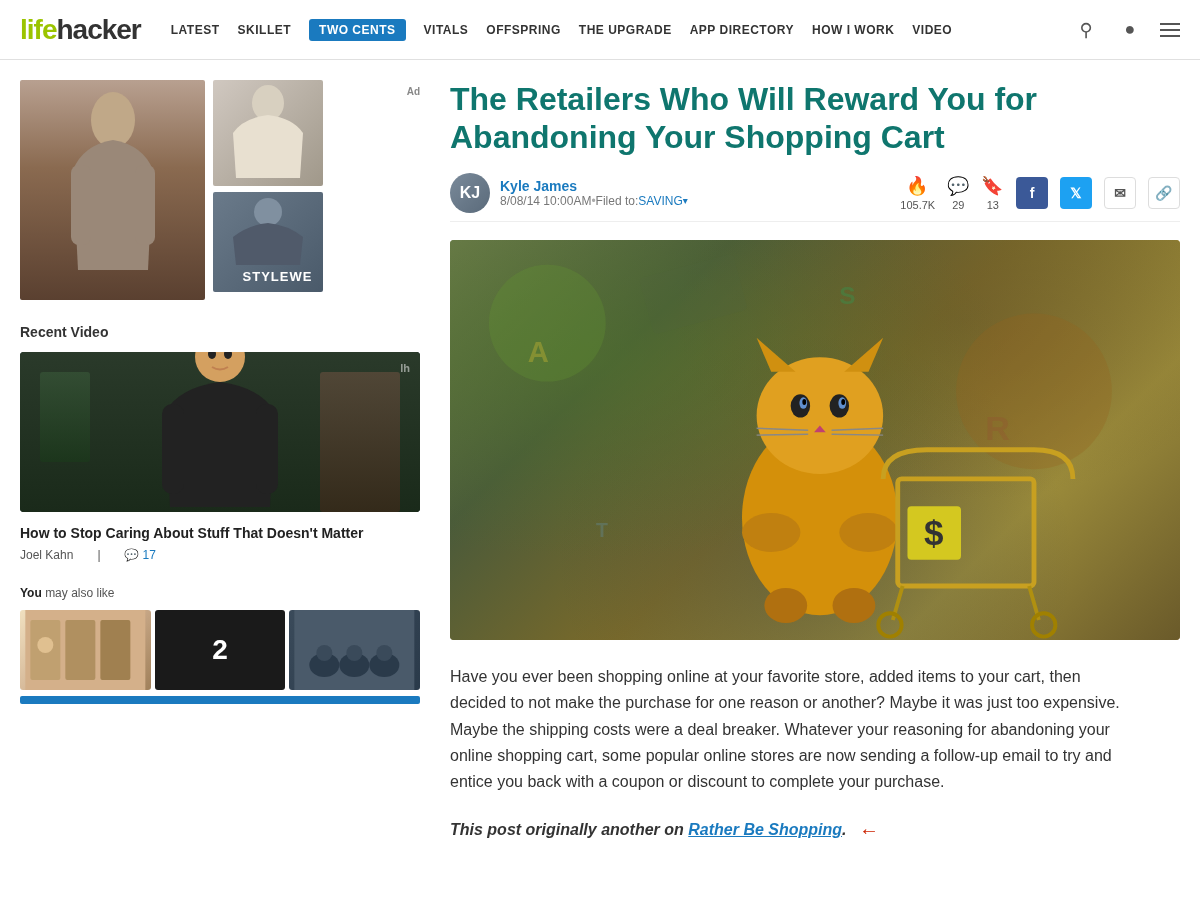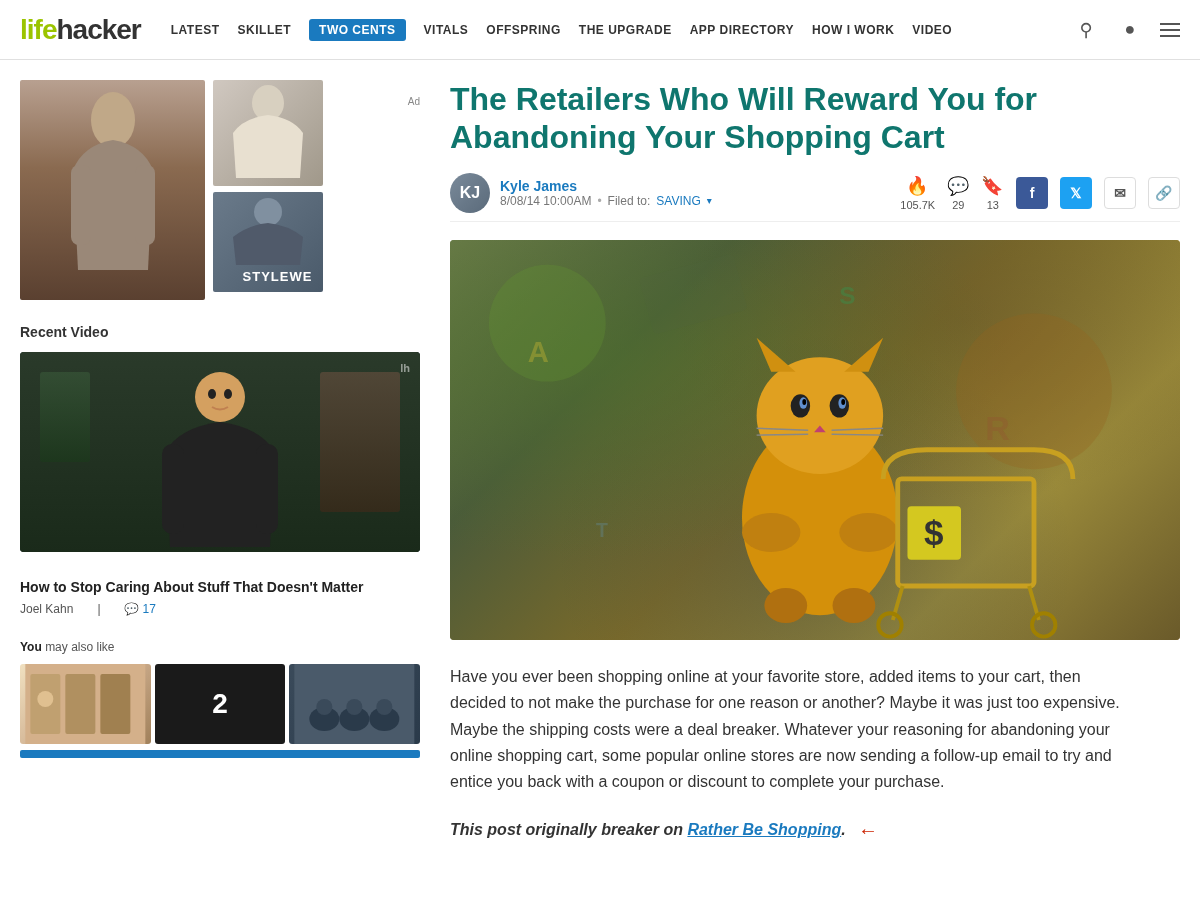--- a/index.html
+++ b/index.html
@@ -89,24 +89,25 @@
 
     
     .ad-area {
       display: flex;
       gap: 8px;
       margin-bottom: 24px;
       position: relative;
     }
     .ad-badge {
       position: absolute;
-      top: 16px;
+      top: 6px;
       right: 0;
       font-size: 10px;
       color: #888;
+      font-weight: bold;
     }
     .ad-left {
       width: 185px;
       height: 220px;
       background: linear-gradient(135deg, #8a7a6a 0%, #6a5a4a 50%, #4a3a2a 100%);
       border-radius: 2px;
       overflow: hidden;
       position: relative;
     }
     .ad-figure {
@@ -154,26 +155,26 @@
 
     
     .section-title {
       font-size: 14px;
       font-weight: 700;
       color: #333;
       margin-bottom: 12px;
     }
     .video-thumbnail {
       width: 100%;
-      height: 200px;
+      height: 160px;
       background: linear-gradient(135deg, #2a3a4a 0%, #1a2a3a 40%, #0a1a2a 100%);
       border-radius: 4px;
       overflow: hidden;
       position: relative;
-      margin-bottom: 26px;
+      margin-bottom: 12px;
       cursor: pointer;
     }
     .video-person {
       width: 100%;
       height: 100%;
       background: linear-gradient(135deg, #3a4a3a 0%, #2a3a2a 30%, #1a2a1a 100%);
       display: flex;
       align-items: center;
       justify-content: center;
       position: relative;
@@ -519,21 +520,21 @@
 
   <main class="content">
 
     <h1 class="article-title">The Retailers Who Will Reward You for Abandoning Your Shopping Cart</h1>
 
     <div class="article-meta-row">
       <div class="author-info">
         <div class="author-avatar">KJ</div>
         <div>
           <div class="author-name">Kyle James</div>
-          <div style="display:flex;gap:6px;align-items:center;">
+          <div style="display:flex;align-items:center;">
             <span class="article-date">8/08/14 10:00AM</span>
             <span style="color:#aaa;font-size:12px;">•</span>
             <span style="font-size:12px;color:#777;">Filed to:</span>
             <span class="filed-to">SAVING</span>
             <span style="font-size:10px;color:#1a7abf;">▾</span>
           </div>
         </div>
       </div>
       <div class="social-actions">
         <div class="action-group">
@@ -607,21 +608,21 @@
 
         <rect x="470" y="268" width="55" height="55" rx="4" fill="#d4c820"></rect>
         <text x="497" y="308" font-size="36" font-weight="bold" fill="#333" text-anchor="middle">$</text>
       </svg>
     </div>
 
     <div class="article-body">
       <p>Have you ever been shopping online at your favorite store, added items to your cart, then decided to not make the purchase for one reason or another? Maybe it was just too expensive. Maybe the shipping costs were a deal breaker. Whatever your reasoning for abandoning your online shopping cart, some popular online stores are now sending a follow-up email to try and entice you back with a coupon or discount to complete your purchase.</p>
       <p>
         <span class="originally-appeared">
-          <span>This post originally breaker on</span>
+          <span>This post originally another on</span>
           <a href="#">Rather Be Shopping</a><span>.</span>
         </span>
         <span class="red-arrow" style="color:#cc2200;font-size:20px;margin-left:8px;">←</span>
       </p>
     </div>
 
   </main>
 </div>
 
 </body></html>

